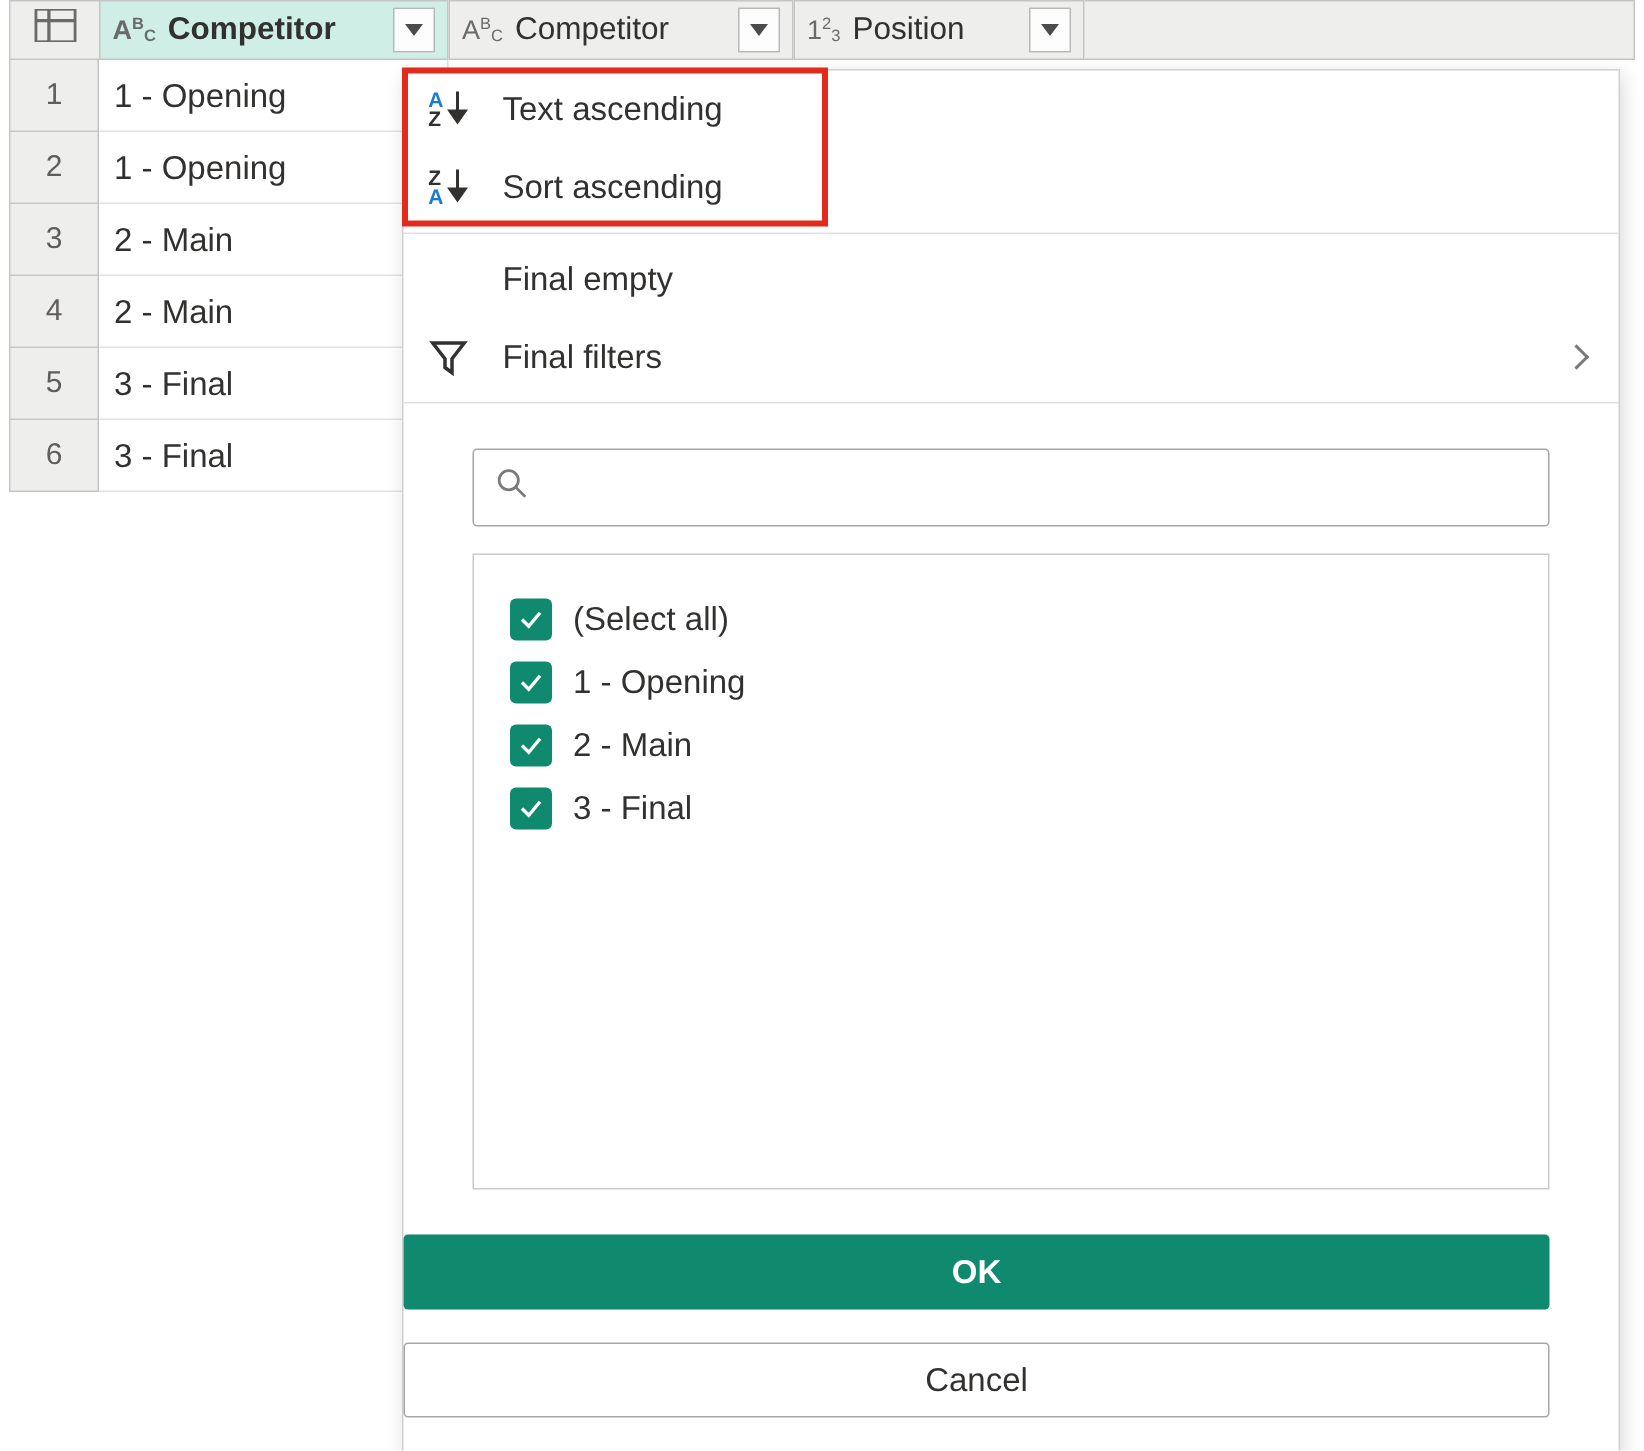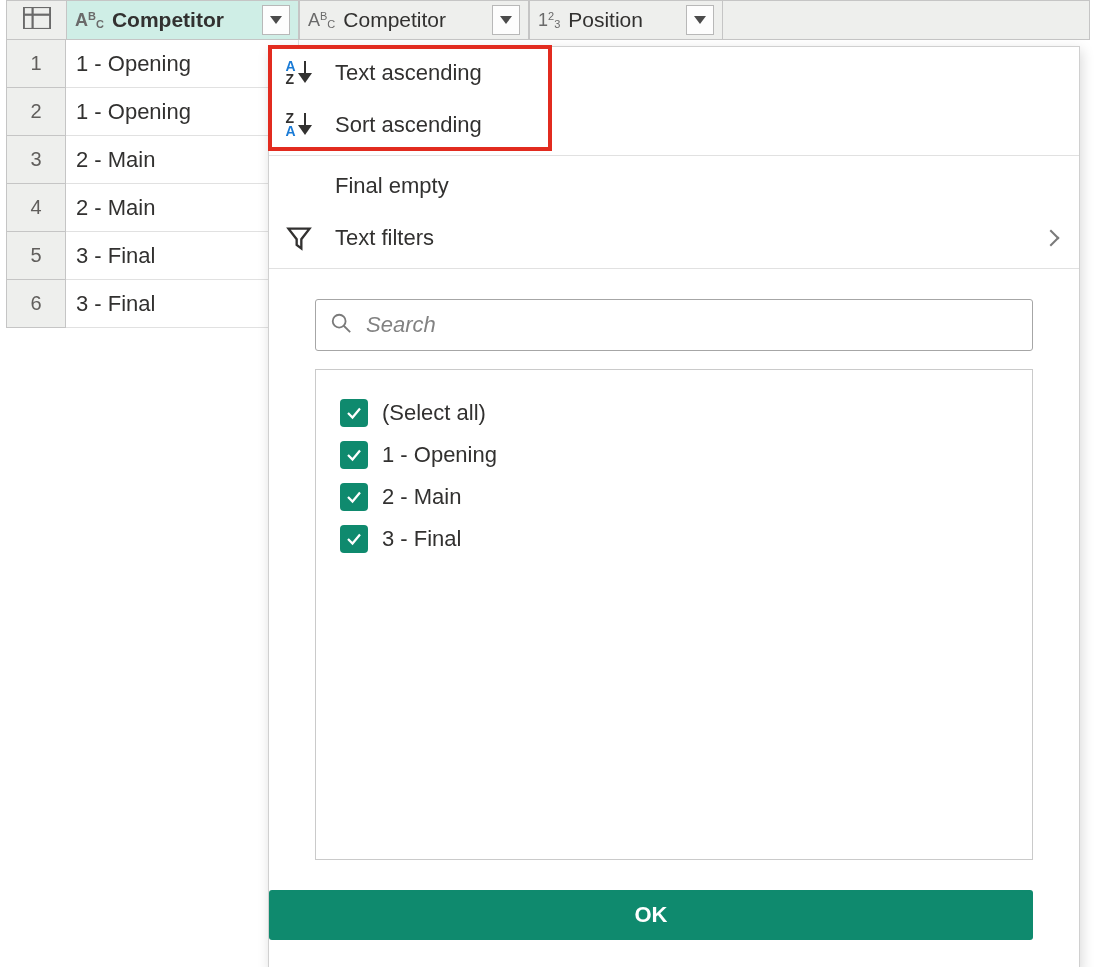--- a/index.html
+++ b/index.html
@@ -134,21 +134,21 @@
   }
   .search-wrap input{
     border:none; outline:none; font-size:22px; flex:1; color:#323130; background:transparent;
   }
   .search-wrap input::placeholder{ color:#828282; font-style:italic; }
   .mag-icon svg{ width:22px; height:22px; }
   
   .filter-list{
     margin:0 46px 0 46px;
     border:1px solid #cacaca;
-    height:491px;
+    height:424px;
     padding:22px 24px;
     overflow:auto;
   }
   .chk-row{
     display:flex; align-items:center; gap:14px;
     height:42px; font-size:22px;
     cursor:pointer;
   }
   .chk{
     width:28px; height:28px; border-radius:4px;
@@ -276,34 +276,33 @@
     <span class="menu-icon"></span>
     <span>Final empty</span>
   </div>
 
   <div class="menu-item">
     <span class="menu-icon funnel-icon">
       <svg viewBox="0 0 24 24">
           <path d="M3 4 H21 L14 13 V21 L10 18 V13 Z" fill="none" stroke="#323130" stroke-width="2"></path>
         </svg>
     </span>
-    <span>Text filters</span>
+    <span>Final filters</span>
     <span class="chev-right"></span>
   </div>
 
   <div class="sep"></div>
 
   <div class="search-wrap">
     <span class="mag-icon">
       <svg viewBox="0 0 24 24">
           <circle cx="10" cy="10" r="7" fill="none" stroke="#7a7a7a" stroke-width="2"></circle>
           <line x1="15" y1="15" x2="22" y2="22" stroke="#7a7a7a" stroke-width="2"></line>
         </svg>
     </span>
-    <input type="text" placeholder="Search" style="">
   </div>
 
   <div class="filter-list">
     <div class="chk-row">
       <span class="chk">
           <svg viewBox="0 0 24 24">
             <path d="M4 12 L10 18 L20 6" fill="none" stroke="#fff" stroke-width="3"></path>
           </svg>
         </span>
       <span>(Select all)</span>
@@ -329,14 +328,15 @@
           <svg viewBox="0 0 24 24">
             <path d="M4 12 L10 18 L20 6" fill="none" stroke="#fff" stroke-width="3"></path>
           </svg>
         </span>
       <span>3 - Final</span>
     </div>
   </div>
 
   <div class="btn-row">
     <div class="btn btn-ok">OK</div>
+    <div class="btn btn-cancel">Cancel</div>
   </div>
 </div>
 
 </body></html>

